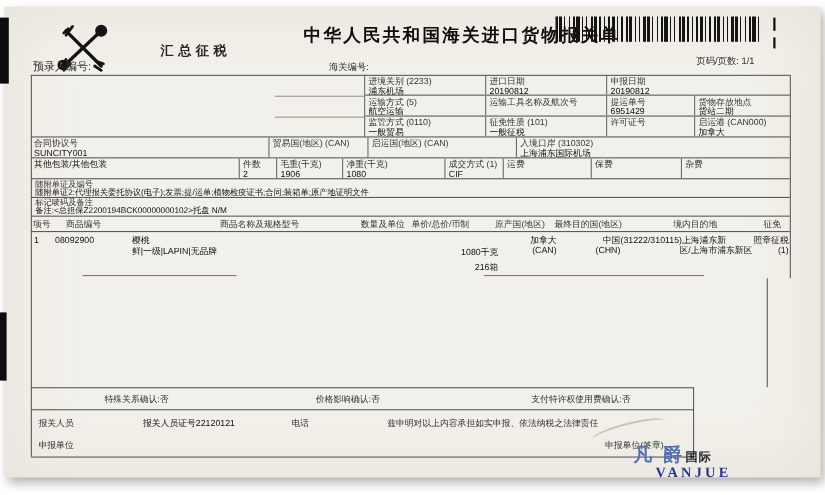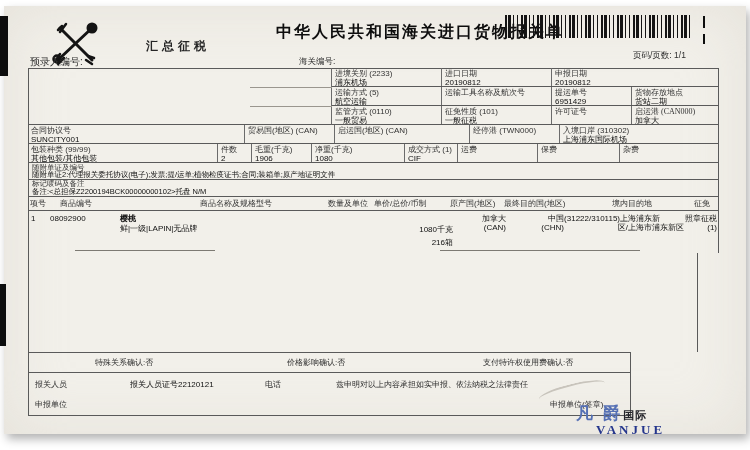--- a/index.html
+++ b/index.html
@@ -114,52 +114,47 @@
         <div class="val">一般贸易</div>
       </div>
     <div class="cell" style="width:110px;">
         <div class="lab">征免性质 (101)</div>
         <div class="val">一般征税</div>
       </div>
     <div class="cell" style="width:80px;">
         <div class="lab">许可证号</div>
         <div class="val"></div>
       </div>
-    <div class="cell" style="width:86px;font-family:Liberation Serif, serif;">
+    <div class="cell" style="width:86px;">
         <div class="lab">启运港 (CAN000)</div>
         <div class="val">加拿大</div>
       </div>
   </div>
 
   <div class="rowflex" style="left:28px;top:125px;width:690px;height:19px;">
     <div class="cell" style="width:217px;">
         <div class="lab">合同协议号</div>
         <div class="val">SUNCITY001</div>
       </div>
     <div class="cell" style="width:90px;">
         <div class="lab">贸易国(地区) (CAN)</div>
         <div class="val"></div>
       </div>
     <div class="cell" style="width:135px;">
         <div class="lab">启运国(地区) (CAN)</div>
         <div class="val"></div>
       </div>
-    <div class="cell" style="width:90px;">
-        <div class="lab">经停港 (TWN000)</div>
-        <div class="val"></div>
-      </div>
     <div class="cell" style="width:158px;">
         <div class="lab">入境口岸 (310302)</div>
         <div class="val">上海浦东国际机场</div>
       </div>
   </div>
 
   <div class="rowflex" style="left:28px;top:144px;width:690px;height:19px;">
     <div class="cell" style="width:190px;">
-        <div class="lab">包装种类 (99/99)</div>
         <div class="val">其他包装/其他包装</div>
       </div>
     <div class="cell" style="width:34px;">
         <div class="lab">件数</div>
         <div class="val">2</div>
       </div>
     <div class="cell" style="width:60px;">
         <div class="lab">毛重(千克)</div>
         <div class="val">1906</div>
       </div>
@@ -199,21 +194,21 @@
   <div class="gh" style="left:200px;top:199px;">商品名称及规格型号</div>
   <div class="gh" style="left:328px;top:199px;">数量及单位</div>
   <div class="gh" style="left:374px;top:199px;">单价/总价/币制</div>
   <div class="gh" style="left:450px;top:199px;">原产国(地区)</div>
   <div class="gh" style="left:504px;top:199px;">最终目的国(地区)</div>
   <div class="gh" style="left:612px;top:199px;">境内目的地</div>
   <div class="gh" style="left:694px;top:199px;">征免</div>
 
   <div class="abs t8 val" style="left:31px;top:214px;">1</div>
   <div class="abs t8 val" style="left:50px;top:214px;">08092900</div>
-  <div class="abs t8 val" style="left:120px;top:214px;font-weight:bold;">樱桃</div>
+  <div class="abs t8 val" style="left:120px;top:214px;">樱桃</div>
   <div class="abs t8 val" style="left:120px;top:224px;">鲜|一级|LAPIN|无品牌</div>
   <div class="abs t8 val right" style="left:375px;top:225px;width:78px;">1080千克</div>
   <div class="abs t8 val right" style="left:375px;top:238px;width:78px;">216箱</div>
   <div class="abs t8 val right" style="left:438px;top:214px;width:68px;">加拿大</div>
   <div class="abs t8 val right" style="left:438px;top:223px;width:68px;">(CAN)</div>
   <div class="abs t8 val right" style="left:512px;top:214px;width:52px;">中国</div>
   <div class="abs t8 val right" style="left:512px;top:223px;width:52px;">(CHN)</div>
   <div class="abs t8 val right" style="left:532px;top:214px;width:128px;">(31222/310115)上海浦东新</div>
   <div class="abs t8 val right" style="left:556px;top:223px;width:128px;">区/上海市浦东新区</div>
   <div class="abs t8 val right" style="left:684px;top:214px;width:33px;">照章征税</div>
@@ -223,21 +218,21 @@
 
   <div class="hline" style="left:28px;top:352px;width:602px;"></div>
   <div class="hline" style="left:28px;top:372px;width:602px;"></div>
   <div class="abs t8" style="left:95px;top:358px;">特殊关系确认:否</div>
   <div class="abs t8" style="left:287px;top:358px;">价格影响确认:否</div>
   <div class="abs t8" style="left:483px;top:358px;">支付特许权使用费确认:否</div>
 
   <div class="abs t8" style="left:35px;top:380px;">报关人员</div>
   <div class="abs t8 val" style="left:130px;top:380px;">报关人员证号22120121</div>
   <div class="abs t8" style="left:265px;top:380px;">电话</div>
-  <div class="abs t8" style="left:336px;top:380px;">兹申明对以上内容承担如实申报、依法纳税之法律责任</div>
+  <div class="abs t8" style="left:352px;top:380px;">兹申明对以上内容承担如实申报、依法纳税之法律责任</div>
   <div class="abs t8" style="left:35px;top:400px;">申报单位</div>
   <div class="abs t8" style="left:550px;top:400px;">申报单位(签章)</div>
 
   <div class="abs" style="left:576px;top:402px;">
     <span class="wm-cn" style="font-size:17px;color:#5570b4;letter-spacing:3px;">凡 爵</span><span class="wm-cn" style="font-size:11px;color:#24242a;letter-spacing:1px;">国际</span>
   </div>
   <div class="abs wm-cn" style="left:596px;top:422px;font-size:13px;color:#25368c;letter-spacing:3px;">VANJUE</div>
 </div>
 
 </body></html>

